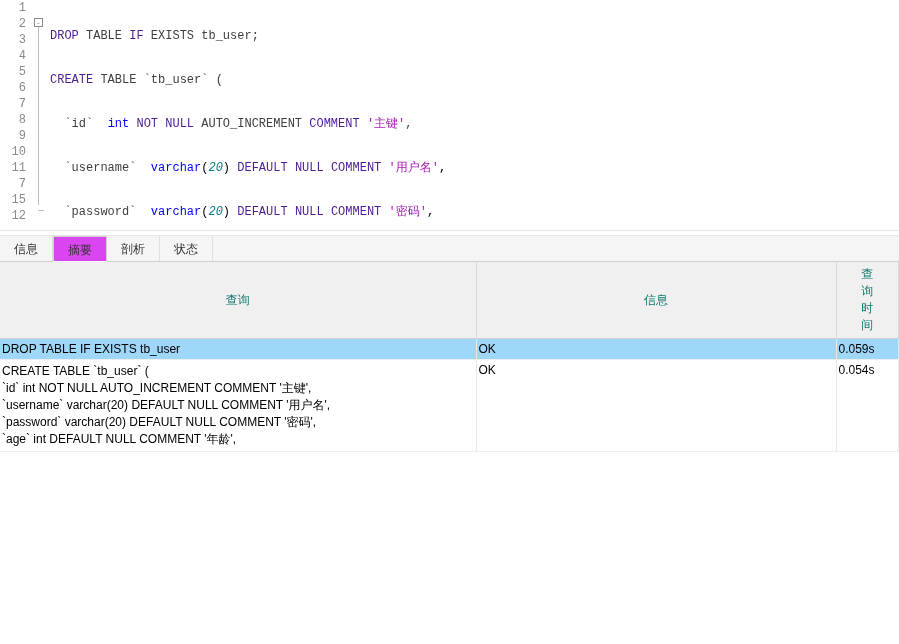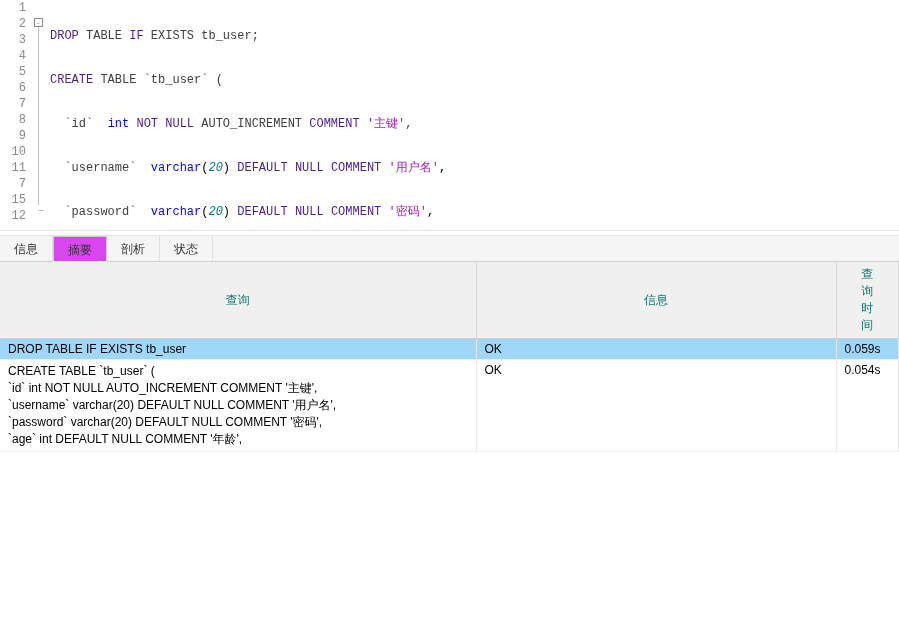--- a/index.html
+++ b/index.html
@@ -113,21 +113,21 @@
     .result-table th {
       text-align: center;
       font-weight: normal;
       background: #f0f0f0;
       border-bottom: 1px solid #d0d0d0;
       border-right: 1px solid #d8d8d8;
       padding: 4px 23px;
       color: #0f766e;
     }
     .result-table td {
-      padding: 3px 8px;
+      padding: 3px 2px;
       border-right: 1px solid #e8e8e8;
       border-bottom: 1px solid #eeeeee;
       vertical-align: top;
     }
     .result-table tr.selected td {
       background: #9fd7f9;
     }
     .col-query { width: 476px; }
     .col-info { width: 360px; }
     .col-time { width: auto; }

